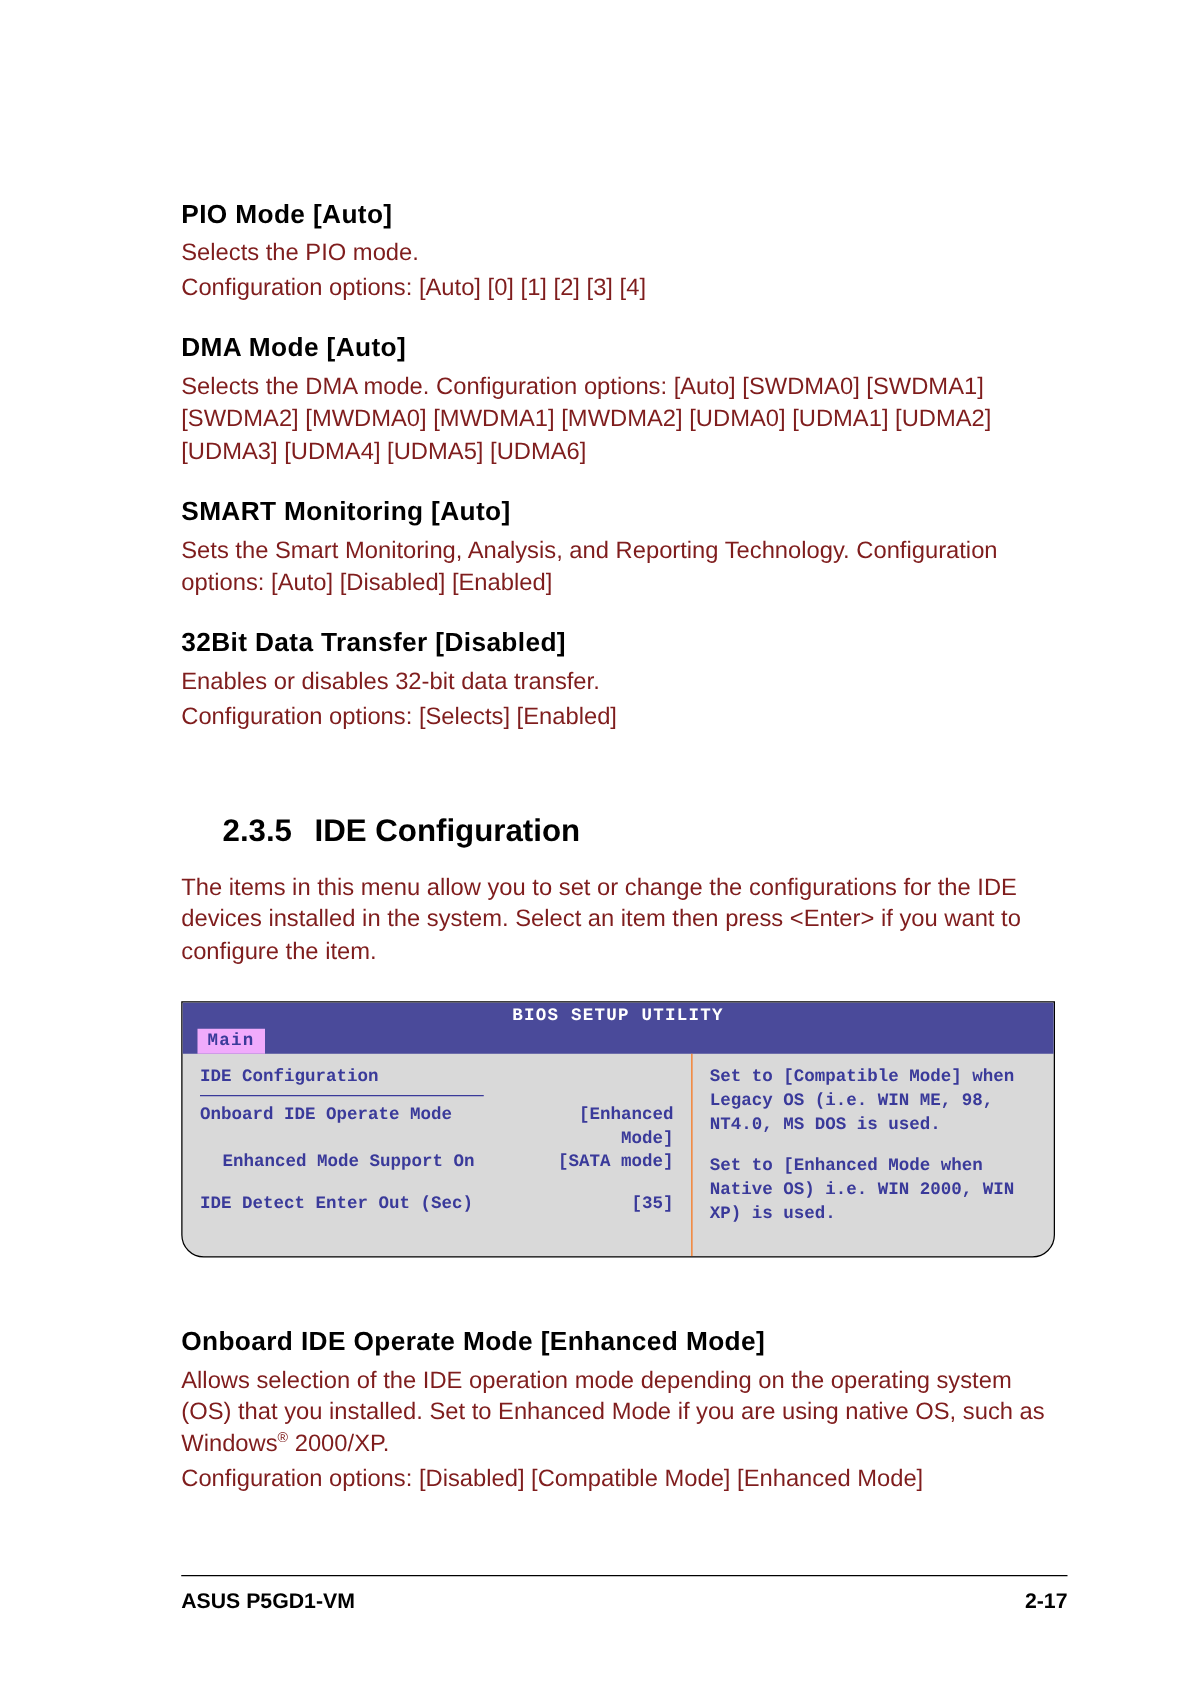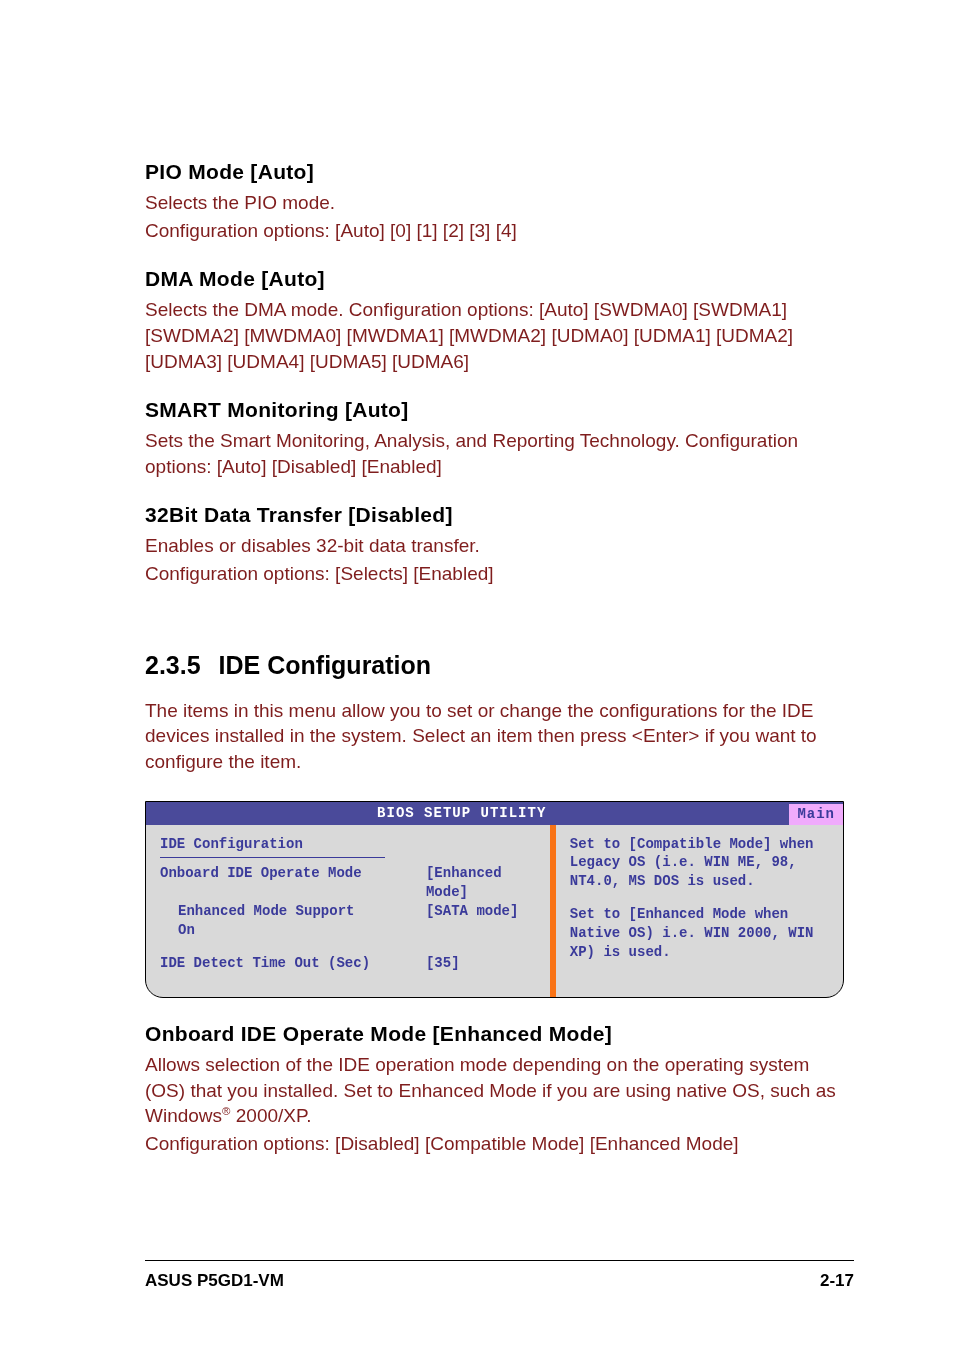--- a/index.html
+++ b/index.html
@@ -34,39 +34,41 @@
   }
   .main-heading {
     font-weight: bold;
     font-size: 25px;
     margin-top: 64px;
     margin-bottom: 18px;
   }
   .main-heading .num {
     display: inline-block;
     margin-right: 18px;
+    margin-left: 33px;
   }
   .bios-box {
     margin-top: 26px;
     background: #d9d9d9;
     border: 1px solid #000;
     font-family: "Courier New", monospace;
     font-size: 14px;
     line-height: 1.35;
     border-radius: 0 0 18px 18px;
     overflow: hidden;
   }
   .bios-header {
     background: #4a4a9a;
     color: #fff;
     text-align: center;
     font-weight: bold;
     letter-spacing: 1px;
     padding: 2px 0 0 0;
     display: flex;
+    flex-direction: column;
     align-items: flex-start;
   }
   .bios-title {
     width: 100%;
     text-align: center;
   }
   .bios-tab {
     background: #f0abfc;
     color: #3a3a9a;
     font-weight: bold;
@@ -79,21 +81,21 @@
   }
   .bios-left {
     flex: 1.45;
     padding: 10px 14px 24px 14px;
     color: #3a3a9a;
     font-weight: bold;
   }
   .bios-right {
     flex: 1;
     padding: 10px 14px 24px 14px;
-    border-left: 6px solid #f97316;
+    border-left: 1px solid #f97316;
     color: #3a3a9a;
     font-weight: bold;
   }
   .bios-section-title {
     margin-bottom: 4px;
   }
   .bios-hr {
     border: 0;
     border-top: 1px solid #3a3a9a;
     margin: 2px 0 6px 0;
@@ -105,26 +107,27 @@
     gap: 48px;
   }
   .bios-label {
     flex: 0 0 58%;
   }
   .bios-label.indent {
     padding-left: 18px;
   }
   .bios-value {
     flex: 1;
+    text-align: right;
   }
   .bios-gap {
     height: 14px;
   }
   .after-bios-heading {
-    margin-top: 24px;
+    margin-top: 56px;
   }
   .superscript {
     vertical-align: super;
     font-size: 0.6em;
   }
   .footer {
     position: absolute;
     bottom: 60px;
     left: 145px;
     right: 100px;
@@ -170,21 +173,21 @@
       <div class="bios-row">
         <div class="bios-label">Onboard IDE Operate Mode</div>
         <div class="bios-value">[Enhanced Mode]</div>
       </div>
       <div class="bios-row">
         <div class="bios-label indent">Enhanced Mode Support On</div>
         <div class="bios-value">[SATA mode]</div>
       </div>
       <div class="bios-gap"></div>
       <div class="bios-row">
-        <div class="bios-label">IDE Detect Time Out (Sec)</div>
+        <div class="bios-label">IDE Detect Enter Out (Sec)</div>
         <div class="bios-value">[35]</div>
       </div>
     </div>
     <div class="bios-right">
       <div>Set to [Compatible Mode] when Legacy OS (i.e. WIN ME, 98, NT4.0, MS DOS is used.</div>
       <div class="bios-gap"></div>
       <div>Set to [Enhanced Mode when Native OS) i.e. WIN 2000, WIN XP) is used.</div>
     </div>
   </div>
 </div>

